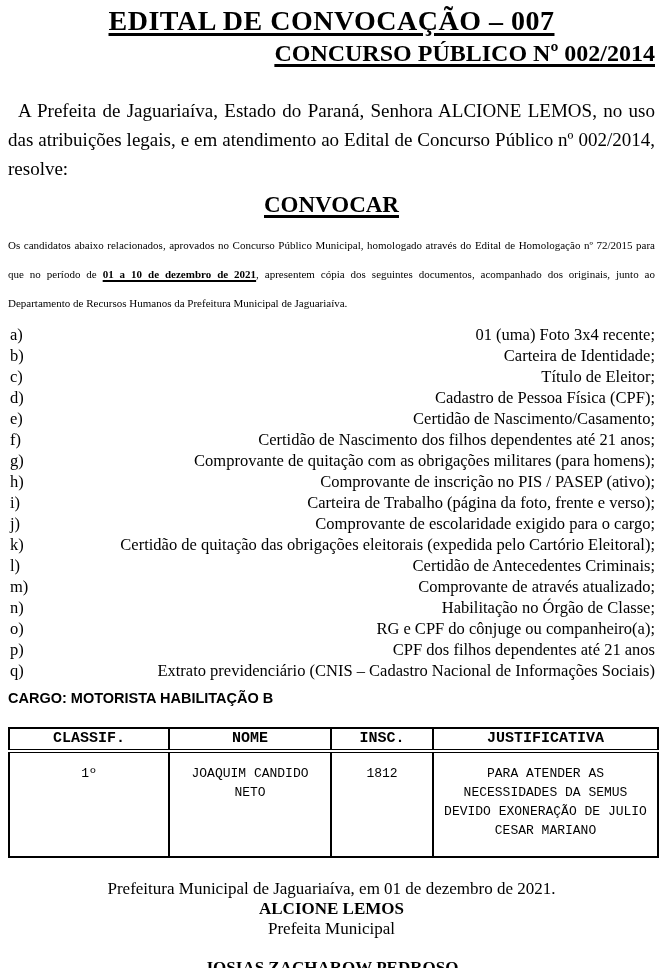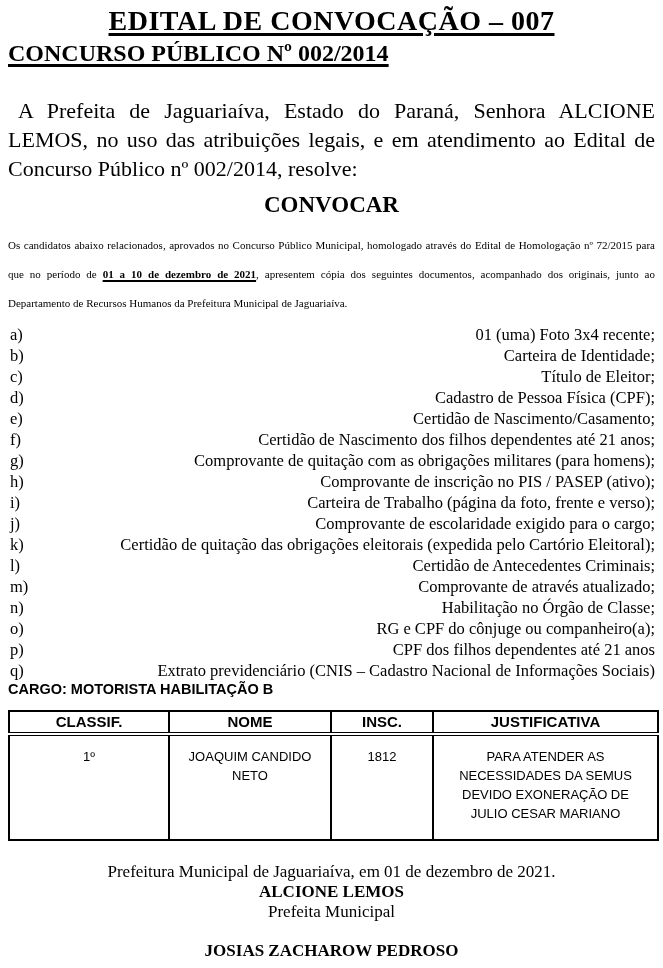--- a/index.html
+++ b/index.html
@@ -11,44 +11,45 @@
   }
   .page { width: 663px; height: 728px; padding: 4px 8px 0 8px; }
 
   .title1 {
     text-align: center;
     font-weight: bold;
     font-size: 28px; line-height: 34px;
     letter-spacing: 0.5px;
   }
   .title2 {
-    text-align: left;
+    text-align: right;
     font-weight: bold;
     font-size: 24px; line-height: 30px;
   }
   .u-thick {
     text-decoration: underline;
     text-decoration-thickness: 3px;
     text-underline-offset: 3px;
   }
 
   .intro {
     margin-top: 28px;
     text-align: justify;
     text-indent: 10px;
-    font-size: 22px; line-height: 29px;
+    font-size: 19px; line-height: 29px;
   }
 
   .convocar {
     margin-top: 8px;
     text-align: center;
     font-weight: bold;
     font-size: 23px; line-height: 28px;
   }
   .convocar span {
+    text-decoration: underline;
     text-decoration-thickness: 2.5px;
     text-underline-offset: 3px;
     margin-top: 48px;
   }
 
   .para2 {
     margin-top: 12px;
     text-align: justify;
     font-size: 11px; line-height: 29px;
   }
@@ -58,32 +59,32 @@
     text-decoration-thickness: 2px;
     text-underline-offset: 2px;
   }
 
   .doc-list { margin-top: 6px; font-size: 16.5px; line-height: 21px; }
   .li { display: flex; }
   .li .m { flex: 0 0 28px; padding-left: 2px; }
   .li .t { flex: 1; white-space: nowrap; text-align: right; }
 
   .cargo {
-    margin-top: 0;
+    margin-top: 9px;
     font-family: "Liberation Sans", sans-serif;
     font-weight: bold;
     font-size: 14.5px; line-height: 17px;
   }
 
   table.roster {
-    margin-top: 12px;
+    margin-top: 20px;
     width: 649px;
     border-collapse: collapse;
     table-layout: fixed;
-    font-family: Liberation Sans, sans-serif;
+    font-family: Liberation Mono, monospace;
   }
   table.roster th {
     border: 2px solid #000;
     border-bottom: 4px double #000;
     font-size: 15px; line-height: 18px;
     padding: 1px 4px;
     font-weight: bold;
     text-align: center;
   }
   table.roster td {

